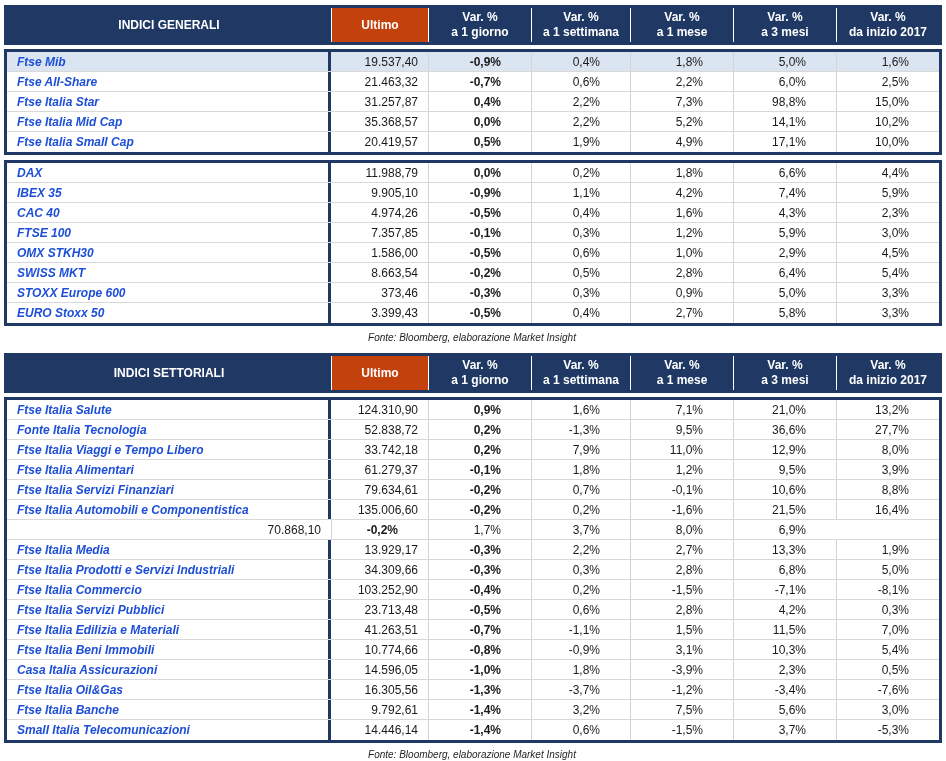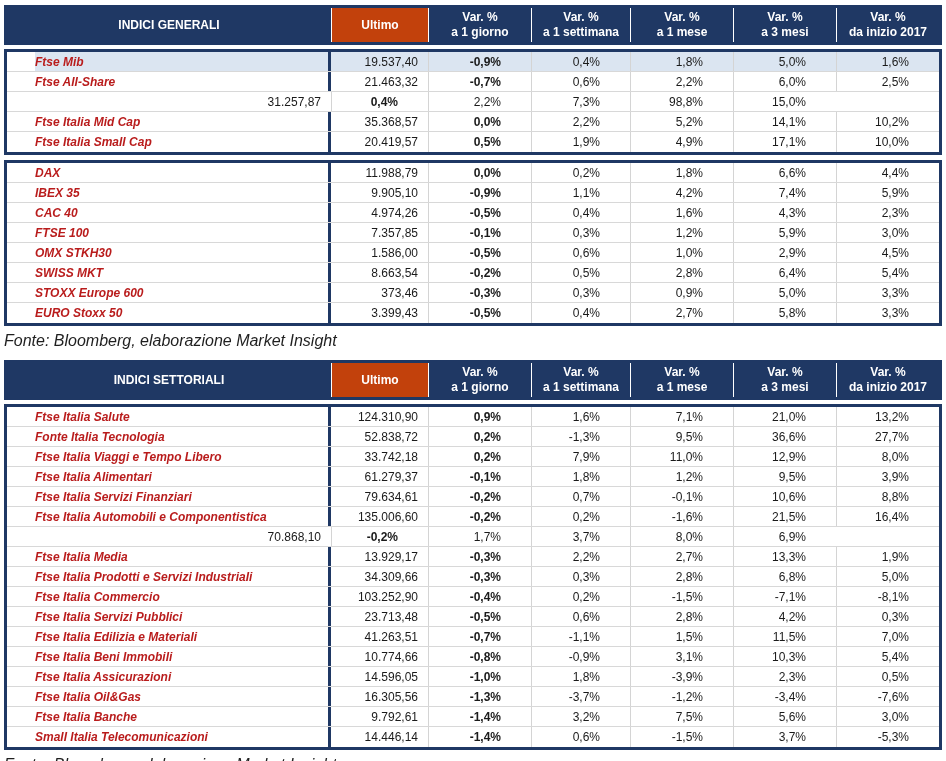--- a/index.html
+++ b/index.html
@@ -50,39 +50,38 @@
     font-size: 12px;
     color: #1a1a1a;
     display: flex;
     align-items: center;
     overflow: hidden;
     white-space: nowrap;
   }
   .name-cell {
     font-weight: bold;
     font-style: italic;
-    color: #b91c1c;
-    padding-left: 0;
+    color: #1d4ed8;
+    padding-left: 10px;
     border-right: 3px solid #1F3864;
-    margin-left: 28px;
   }
   .val-cell {
     justify-content: flex-end;
     border-left: 1px solid #D4D4D4;
     padding-right: 30px;
   }
   .val-cell.v0 { border-left: none; padding-right: 10px; }
   .val-cell.v1 { font-weight: bold; }
 
   
   .source {
     width: 938px;
-    text-align: left;
+    text-align: center;
     font-style: italic;
-    font-size: 16px;
+    font-size: 10px;
     color: #1f1f1f;
     padding: 1px 2px 0 0;
     margin-bottom: 2px;
   }
 </style>
 </head>
 <body>
 
 <div class="page">
 
@@ -128,20 +127,21 @@
         <div class="row data-row">
           <div class="cell name-cell">Ftse All-Share</div>
           <div class="cell val-cell v0">21.463,32</div>
           <div class="cell val-cell v1">-0,7%</div>
           <div class="cell val-cell v2">0,6%</div>
           <div class="cell val-cell v3">2,2%</div>
           <div class="cell val-cell v4">6,0%</div>
           <div class="cell val-cell v5">2,5%</div>
         </div>
         <div class="row data-row">
+          <div class="cell name-cell">Ftse Italia Star</div>
           <div class="cell val-cell v0">31.257,87</div>
           <div class="cell val-cell v1">0,4%</div>
           <div class="cell val-cell v2">2,2%</div>
           <div class="cell val-cell v3">7,3%</div>
           <div class="cell val-cell v4">98,8%</div>
           <div class="cell val-cell v5">15,0%</div>
         </div>
         <div class="row data-row">
           <div class="cell name-cell">Ftse Italia Mid Cap</div>
           <div class="cell val-cell v0">35.368,57</div>
@@ -378,21 +378,21 @@
         <div class="row data-row">
           <div class="cell name-cell">Ftse Italia Beni Immobili</div>
           <div class="cell val-cell v0">10.774,66</div>
           <div class="cell val-cell v1">-0,8%</div>
           <div class="cell val-cell v2">-0,9%</div>
           <div class="cell val-cell v3">3,1%</div>
           <div class="cell val-cell v4">10,3%</div>
           <div class="cell val-cell v5">5,4%</div>
         </div>
         <div class="row data-row">
-          <div class="cell name-cell">Ftse Italia Assicurazioni</div>
+          <div class="cell name-cell">Casa Italia Assicurazioni</div>
           <div class="cell val-cell v0">14.596,05</div>
           <div class="cell val-cell v1">-1,0%</div>
           <div class="cell val-cell v2">1,8%</div>
           <div class="cell val-cell v3">-3,9%</div>
           <div class="cell val-cell v4">2,3%</div>
           <div class="cell val-cell v5">0,5%</div>
         </div>
         <div class="row data-row">
           <div class="cell name-cell">Ftse Italia Oil&amp;Gas</div>
           <div class="cell val-cell v0">16.305,56</div>

